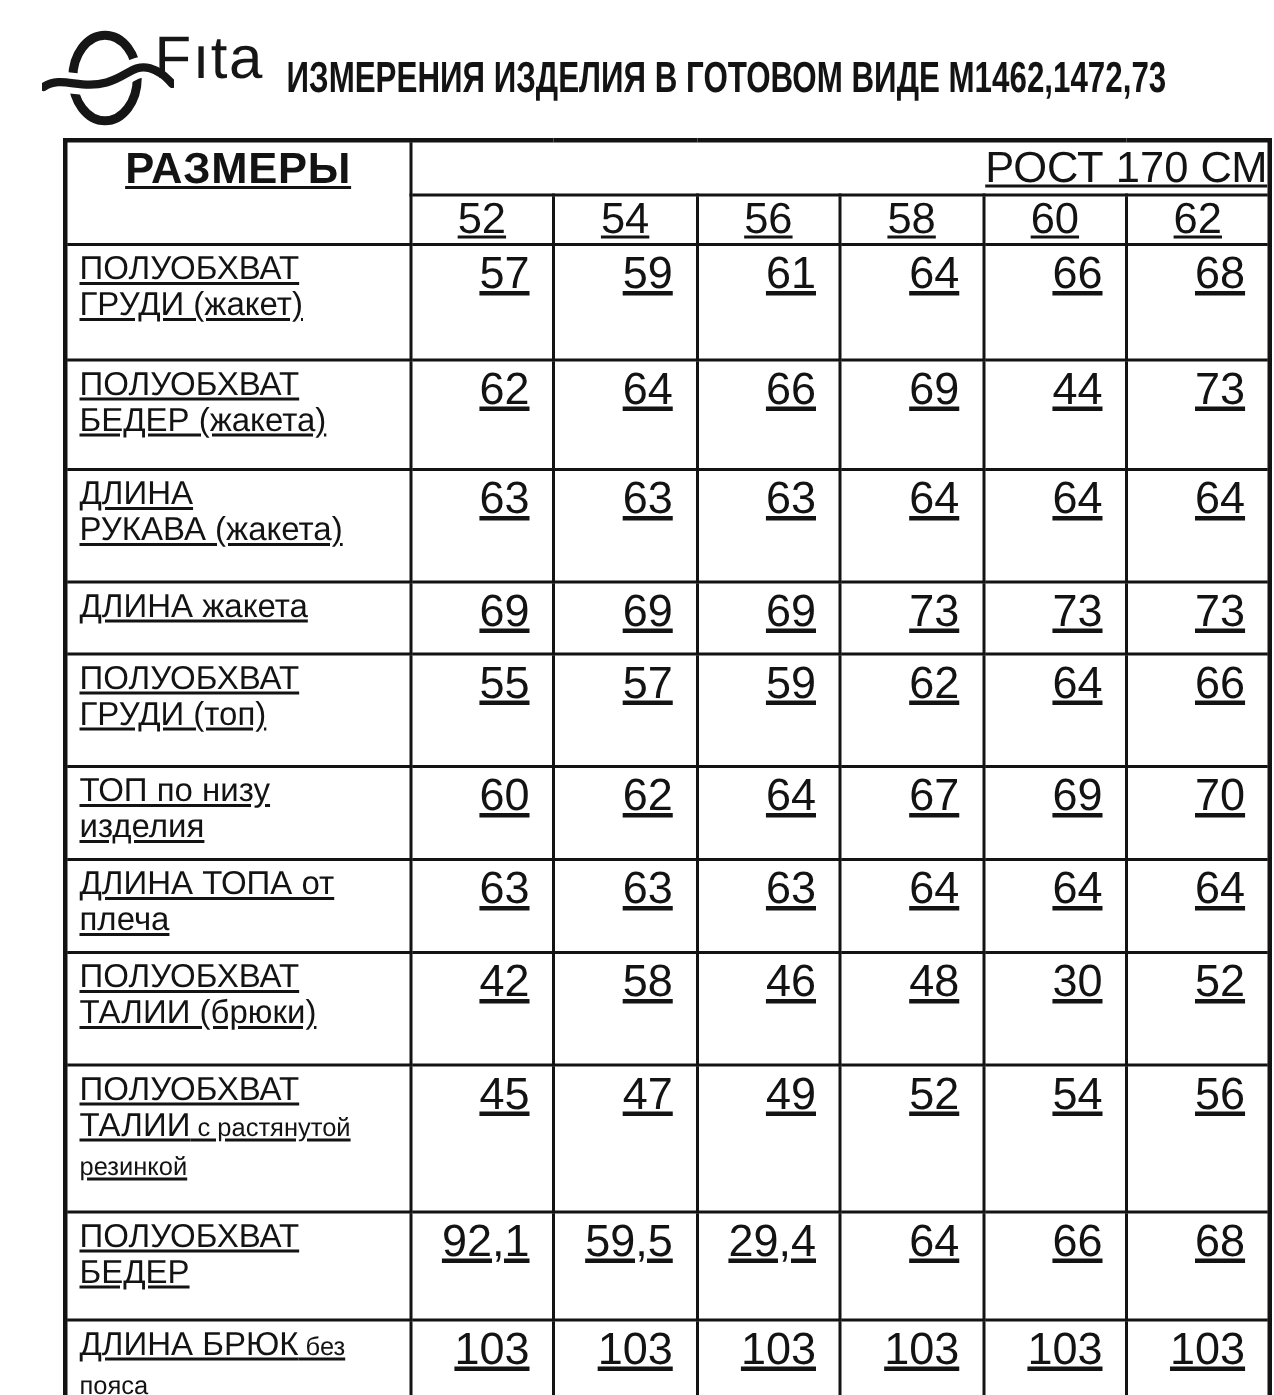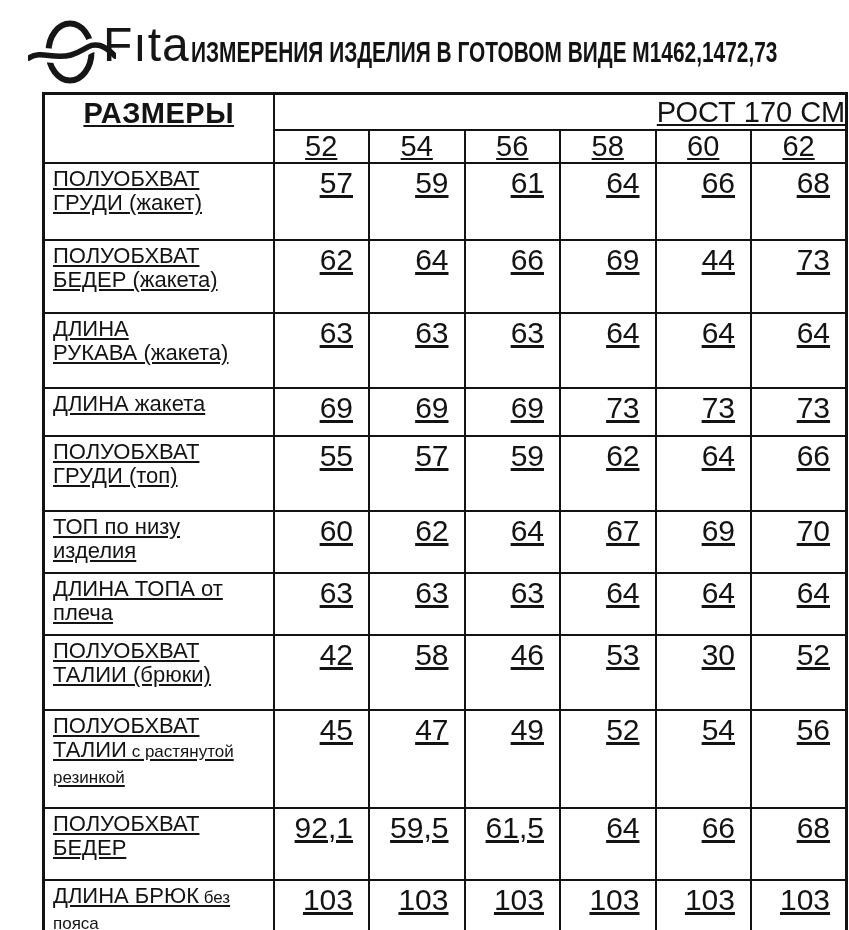--- a/index.html
+++ b/index.html
@@ -8,21 +8,21 @@
     font-family:"Liberation Sans", sans-serif; color:#131313;
     overflow:hidden;
   }
   .page { position:relative; width:849px; height:930px; background:#fff; }
 
   
   .brand-header { position:absolute; left:0; top:0; width:849px; height:92px; }
   .logo-icon { position:absolute; left:28px; top:11px; }
   .brand-name {
     position:absolute; left:103px; top:17px;
-    font-size:48px; font-weight:400; letter-spacing:1px; color:#161616;
+    font-size:40px; font-weight:400; letter-spacing:1px; color:#161616;
   }
   .page-title {
     position:absolute; left:191px; top:36px; margin:0;
     font-size:29px; font-weight:700; white-space:nowrap;
     transform:scaleX(0.72); transform-origin:left top;
     letter-spacing:0px; color:#131313;
   }
 
   
   table.size-table {
@@ -167,41 +167,41 @@
           <td class="value">64</td>
           <td class="value">64</td>
           <td class="value">64</td>
         </tr>
         <tr style="height: 75px;">
           <td class="label"><span>ПОЛУОБХВАТ
 ТАЛИИ (брюки)</span></td>
           <td class="value">42</td>
           <td class="value">58</td>
           <td class="value">46</td>
-          <td class="value">53</td>
+          <td class="value">48</td>
           <td class="value">30</td>
           <td class="value">52</td>
         </tr>
         <tr style="height: 98px;">
           <td class="label"><span>ПОЛУОБХВАТ
 ТАЛИИ</span><span class="small"> с растянутой
 резинкой</span></td>
           <td class="value">45</td>
           <td class="value">47</td>
           <td class="value">49</td>
           <td class="value">52</td>
           <td class="value">54</td>
           <td class="value">56</td>
         </tr>
         <tr style="height: 72px;">
           <td class="label"><span>ПОЛУОБХВАТ
 БЕДЕР</span></td>
           <td class="value">92,1</td>
           <td class="value">59,5</td>
-          <td class="value">61,5</td>
+          <td class="value">29,4</td>
           <td class="value">64</td>
           <td class="value">66</td>
           <td class="value">68</td>
         </tr>
         <tr style="height: 43px;">
           <td class="label"><span>ДЛИНА БРЮК</span><span class="small"> без
 пояса</span></td>
           <td class="value">103</td>
           <td class="value">103</td>
           <td class="value">103</td>

